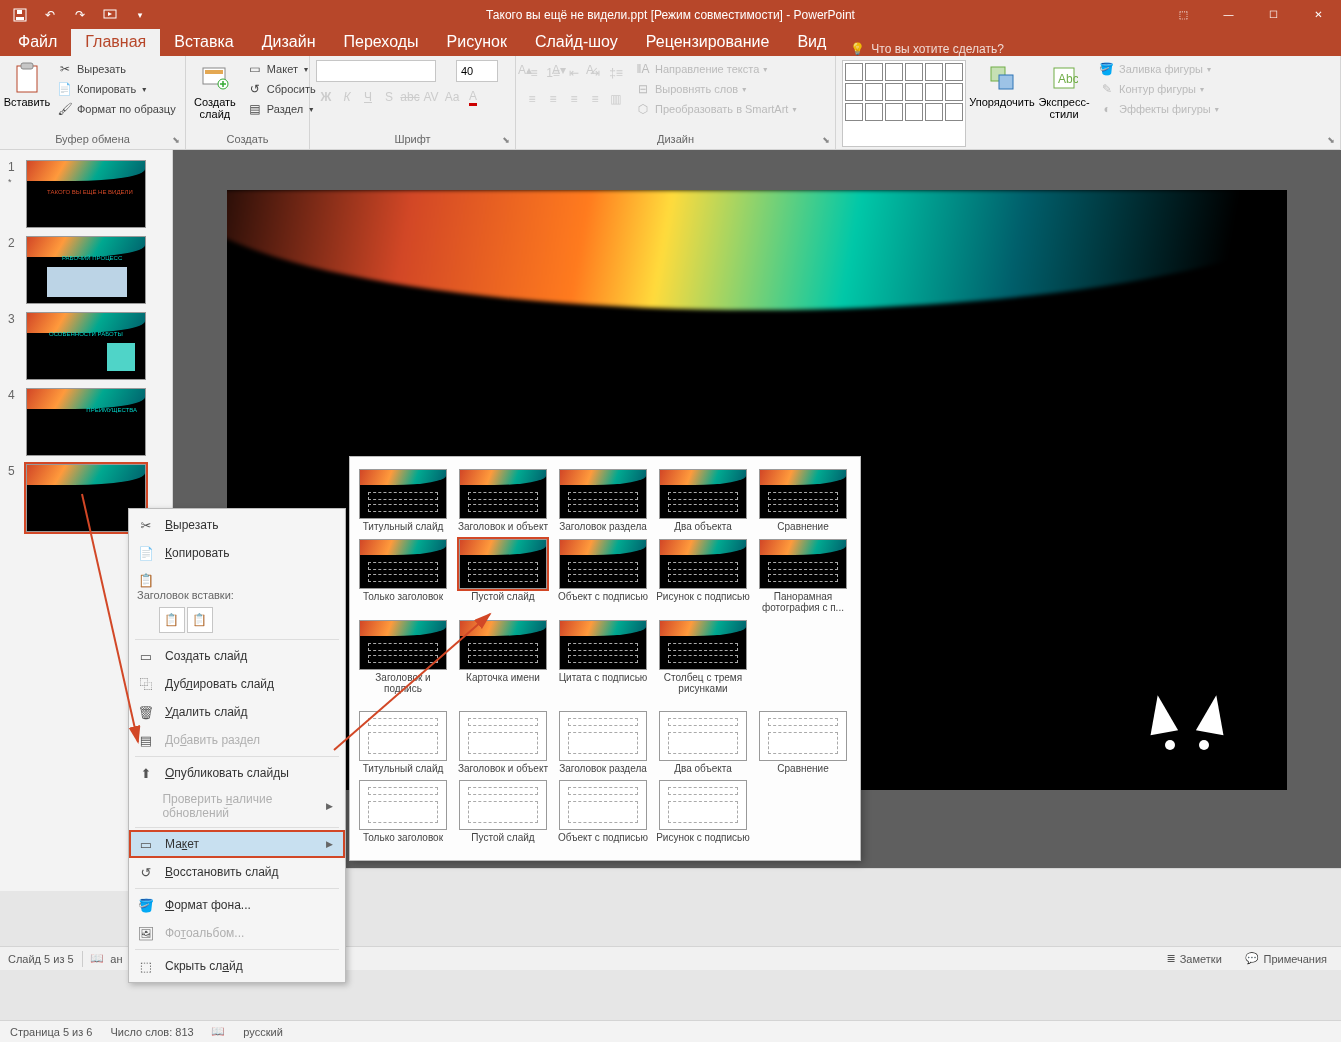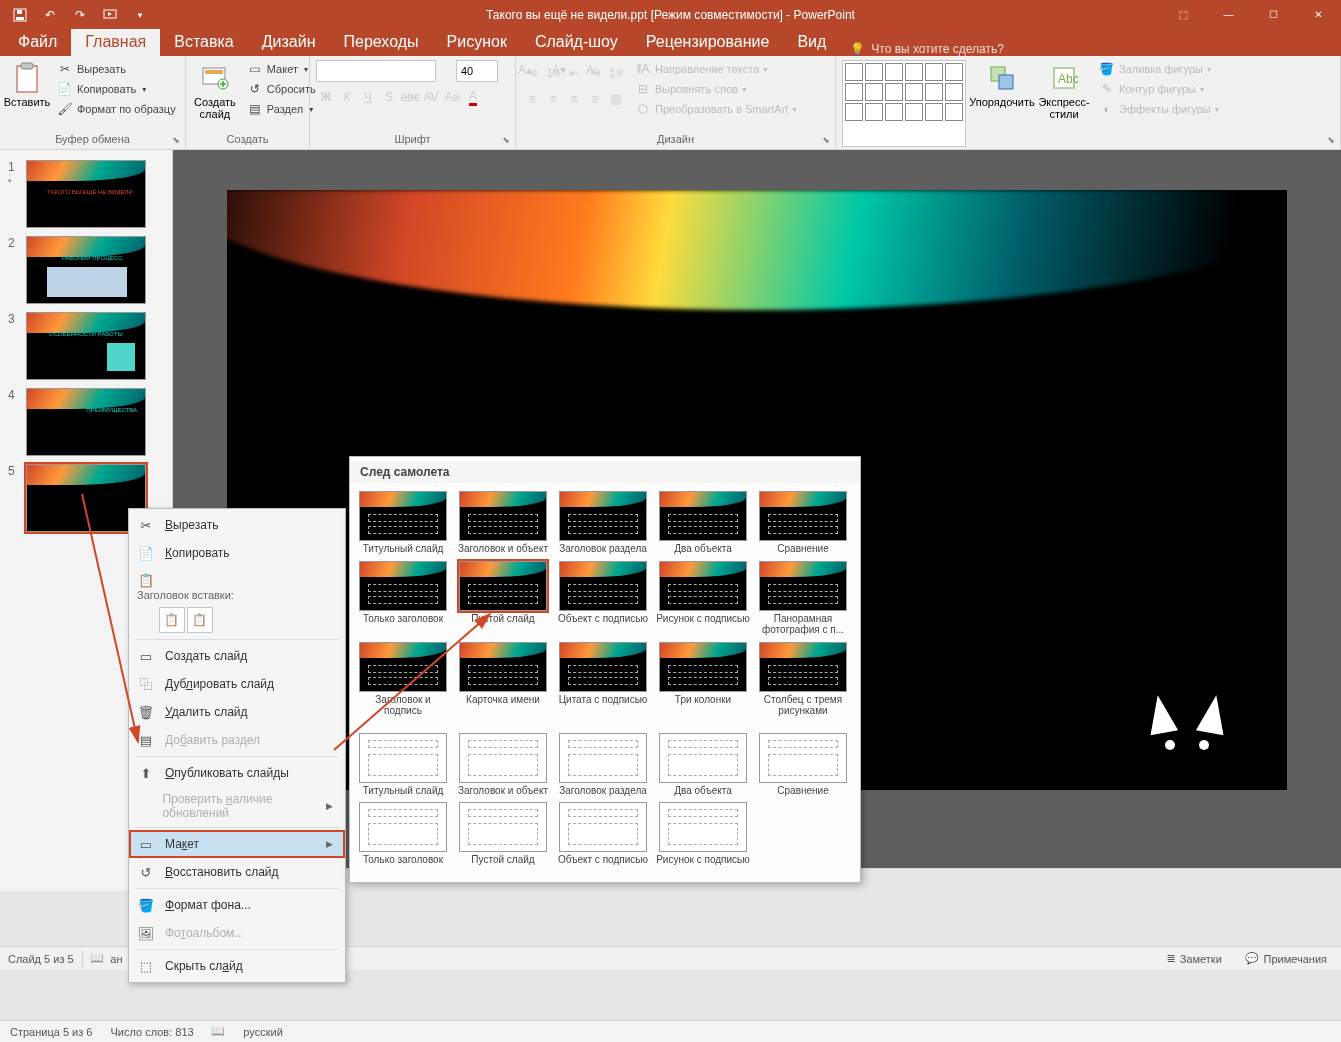--- a/index.html
+++ b/index.html
@@ -480,21 +480,20 @@
       <span>Фо<span class="underline-char">т</span>оальбом...</span>
     </div>
   <div class="cm-sep"></div>
   <div class="cm-item">
       <span class="cm-icon">⬚</span>
       <span>Скрыть сл<span class="underline-char">а</span>йд</span>
     </div>
 </div>
 
 <div class="layout-flyout">
-  <div class="lf-header">След самолета</div>
   <div class="lf-grid" id="lf-theme">
       <div class="lf-cell">
         <div class="lf-thumb">
           <div class="tg"></div>
           <div class="ph" style="left: 8px; right: 8px; top: 22px; height: 8px;"></div>
           <div class="ph" style="inset: 34px 8px 6px;"></div>
         </div>
         <div class="lf-label">Титульный слайд</div>
       </div>
       <div class="lf-cell">
@@ -585,28 +584,20 @@
         </div>
         <div class="lf-label">Карточка имени</div>
       </div>
       <div class="lf-cell">
         <div class="lf-thumb">
           <div class="tg"></div>
           <div class="ph" style="left: 8px; right: 8px; top: 22px; height: 8px;"></div>
           <div class="ph" style="inset: 34px 8px 6px;"></div>
         </div>
         <div class="lf-label">Цитата с подписью</div>
-      </div>
-      <div class="lf-cell">
-        <div class="lf-thumb">
-          <div class="tg"></div>
-          <div class="ph" style="left: 8px; right: 8px; top: 22px; height: 8px;"></div>
-          <div class="ph" style="inset: 34px 8px 6px;"></div>
-        </div>
-        <div class="lf-label">Три колонки</div>
       </div>
       <div class="lf-cell">
         <div class="lf-thumb">
           <div class="tg"></div>
           <div class="ph" style="left: 8px; right: 8px; top: 22px; height: 8px;"></div>
           <div class="ph" style="inset: 34px 8px 6px;"></div>
         </div>
         <div class="lf-label">Столбец с тремя рисунками</div>
       </div>
     </div>

